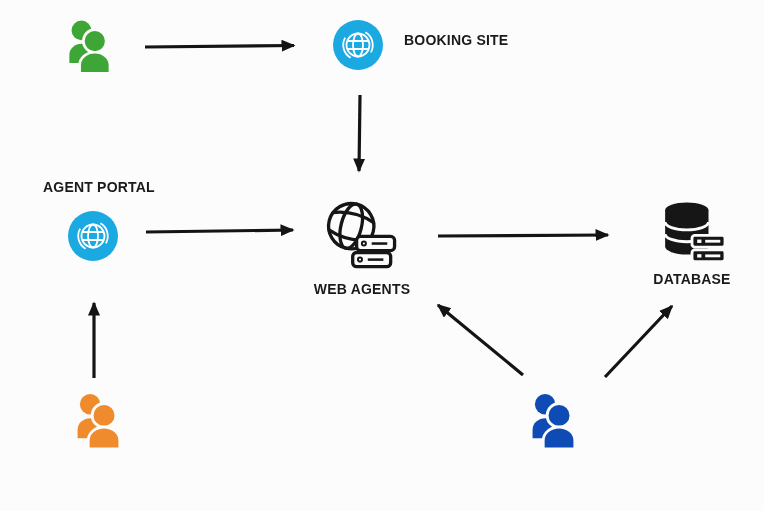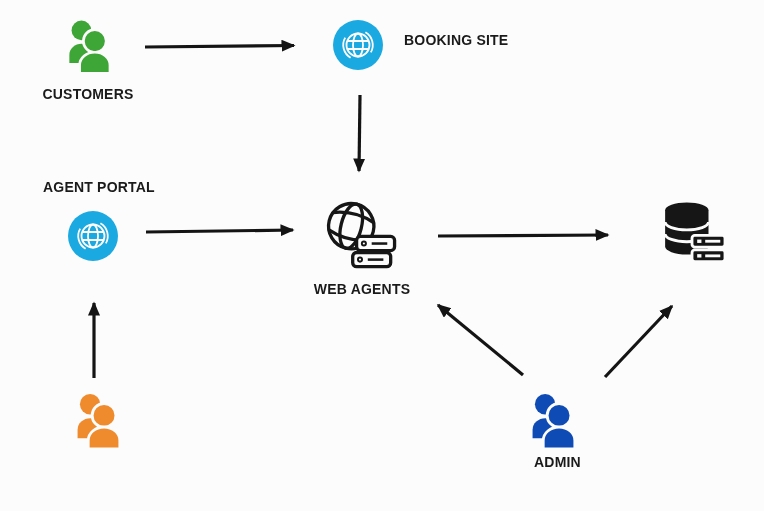--- a/index.html
+++ b/index.html
@@ -94,21 +94,20 @@
       <line x1="94" y1="378" x2="94" y2="303" stroke="#141414" marker-end="url(#ah)"></line>
       <line x1="523" y1="375" x2="438" y2="305" stroke="#141414" marker-end="url(#ah)"></line>
       <line x1="605" y1="377" x2="672" y2="306" stroke="#141414" marker-end="url(#ah)"></line>
     </svg>
 
   <span class="icon" style="left: 64px; top: 18px; color: rgb(62, 166, 54);">
     <svg width="50" height="56">
         <use href="#users-sym"></use>
       </svg>
   </span>
-  <div class="node-label centered" style="left:33px;top:86px;width:110px;">CUSTOMERS</div>
 
   <span class="icon" style="left: 333px; top: 20px; color: rgb(27, 169, 226);">
     <svg width="50" height="50">
         <use href="#globe-sym"></use>
       </svg>
   </span>
   <div class="node-label" style="left:404px;top:32px;">BOOKING SITE</div>
 
   <div class="node-label" style="left:43px;top:179px;">AGENT PORTAL</div>
   <span class="icon" style="left: 68px; top: 211px; color: rgb(27, 169, 226);">
@@ -122,27 +121,27 @@
         <use href="#globe-server-sym"></use>
       </svg>
   </span>
   <div class="node-label centered" style="left:302px;top:281px;width:120px;">WEB AGENTS</div>
 
   <span class="icon" style="left: 657px; top: 199px; color: rgb(22, 22, 22);">
     <svg width="70" height="66">
         <use href="#database-sym"></use>
       </svg>
   </span>
+  <div class="node-label centered" style="left:642px;top:271px;width:100px;">DATABASE</div>
 
   <span class="icon" style="left: 72px; top: 391px; color: rgb(239, 139, 45);">
     <svg width="52" height="59">
         <use href="#users-sym"></use>
       </svg>
   </span>
 
   <span class="icon" style="left: 527px; top: 391px; color: rgb(15, 75, 180);">
     <svg width="52" height="59">
         <use href="#users-sym"></use>
       </svg>
   </span>
-  <div class="node-label centered" style="left:505px;top:454px;width:105px;">ADMIN</div>
 
 </div>
 
 </body></html>

